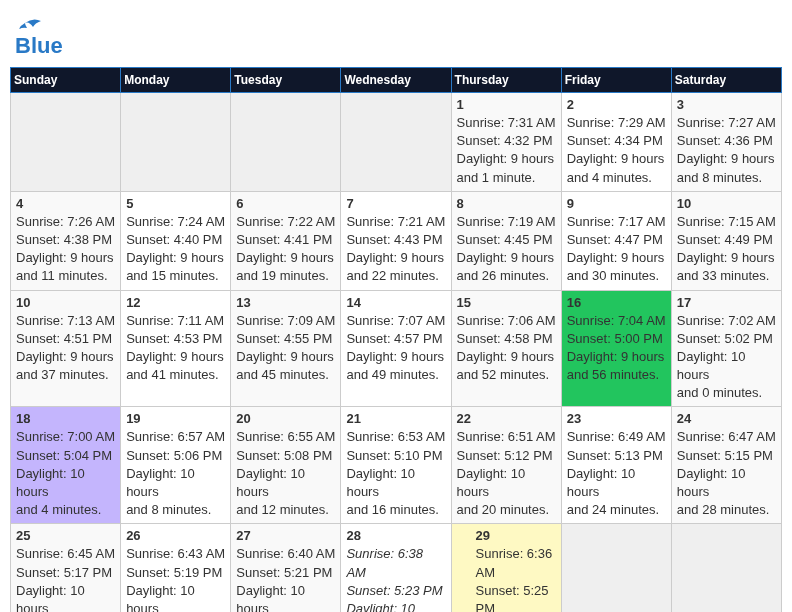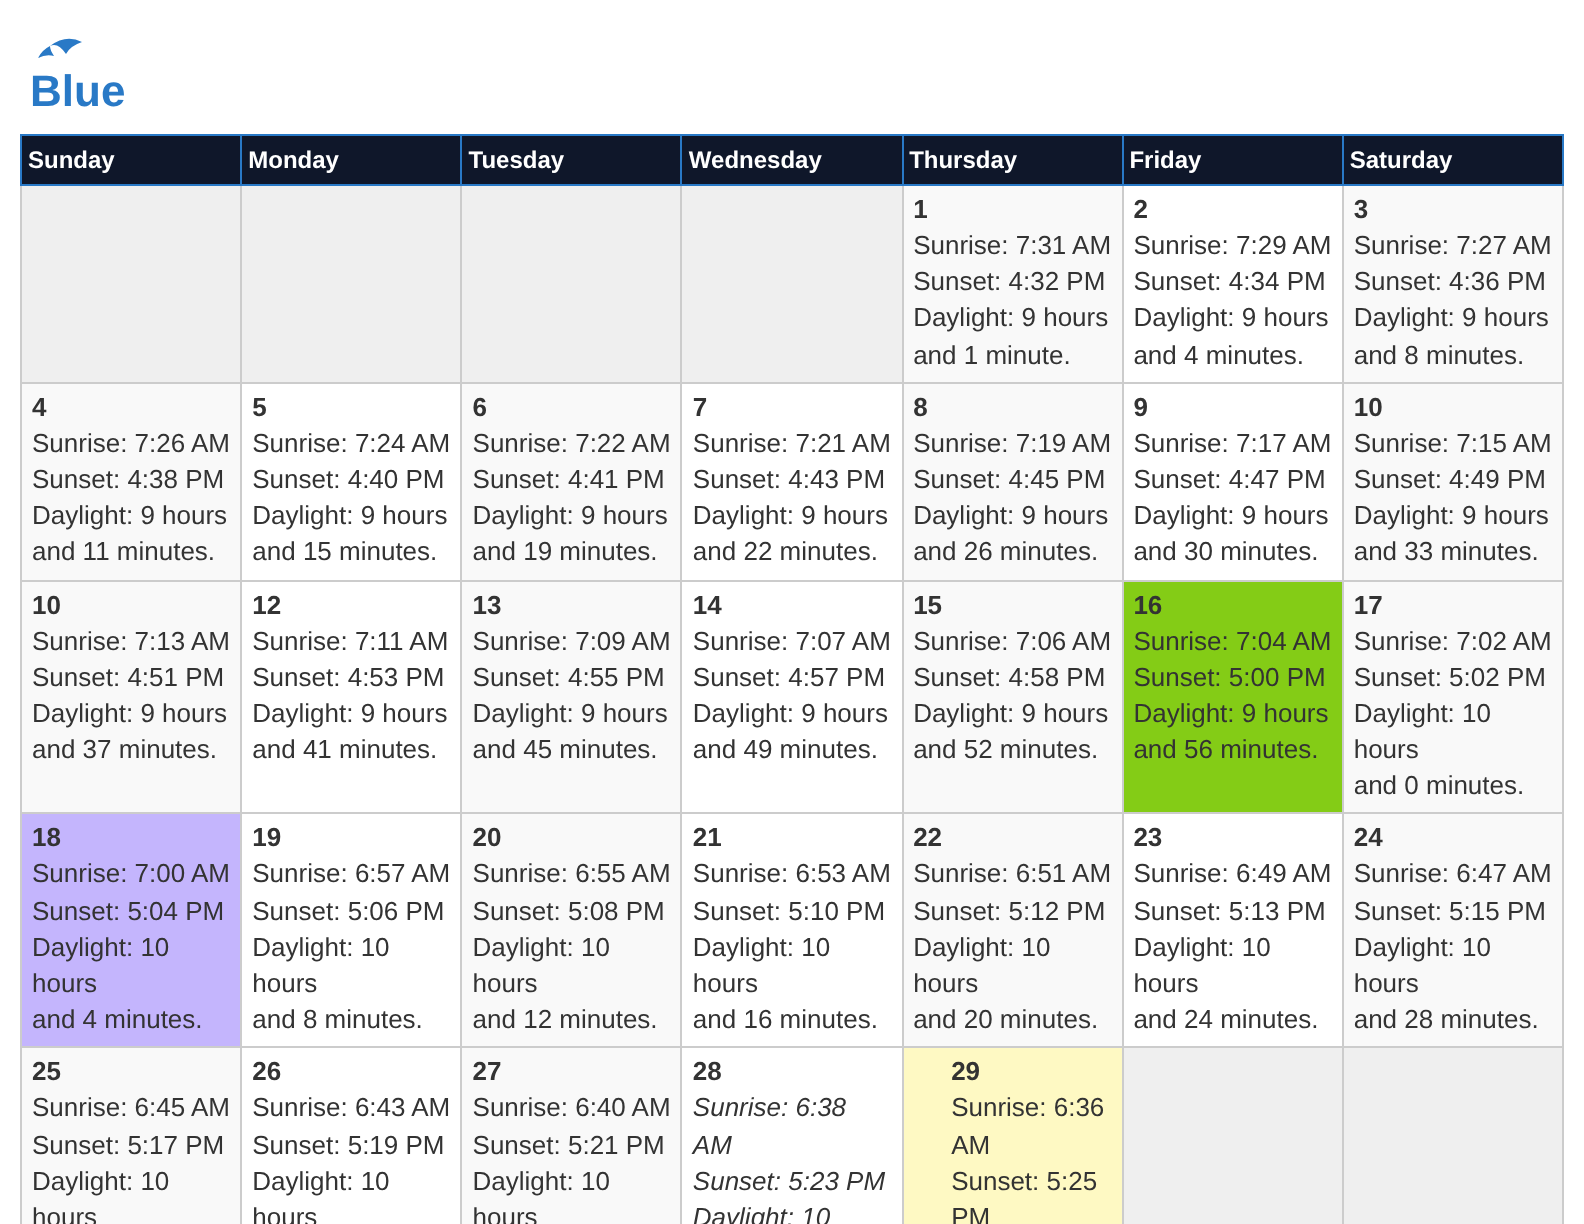--- a/index.html
+++ b/index.html
@@ -219,21 +219,21 @@
 Daylight: 9 hours
 and 49 minutes.</div>
         </td>
         <td style="background: rgb(249, 249, 249);">
           <span class="day-num">15</span>
           <div class="day-info" style="white-space: pre-line;">Sunrise: 7:06 AM
 Sunset: 4:58 PM
 Daylight: 9 hours
 and 52 minutes.</div>
         </td>
-        <td style="background: #84cc16; margin-top: 40px;">
+        <td style="background: #22c55e; margin-top: 40px;">
           <span class="day-num">16</span>
           <div class="day-info" style="white-space: pre-line;">Sunrise: 7:04 AM
 Sunset: 5:00 PM
 Daylight: 9 hours
 and 56 minutes.</div>
         </td>
         <td style="background: rgb(249, 249, 249);">
           <span class="day-num">17</span>
           <div class="day-info" style="white-space: pre-line;">Sunrise: 7:02 AM
 Sunset: 5:02 PM

